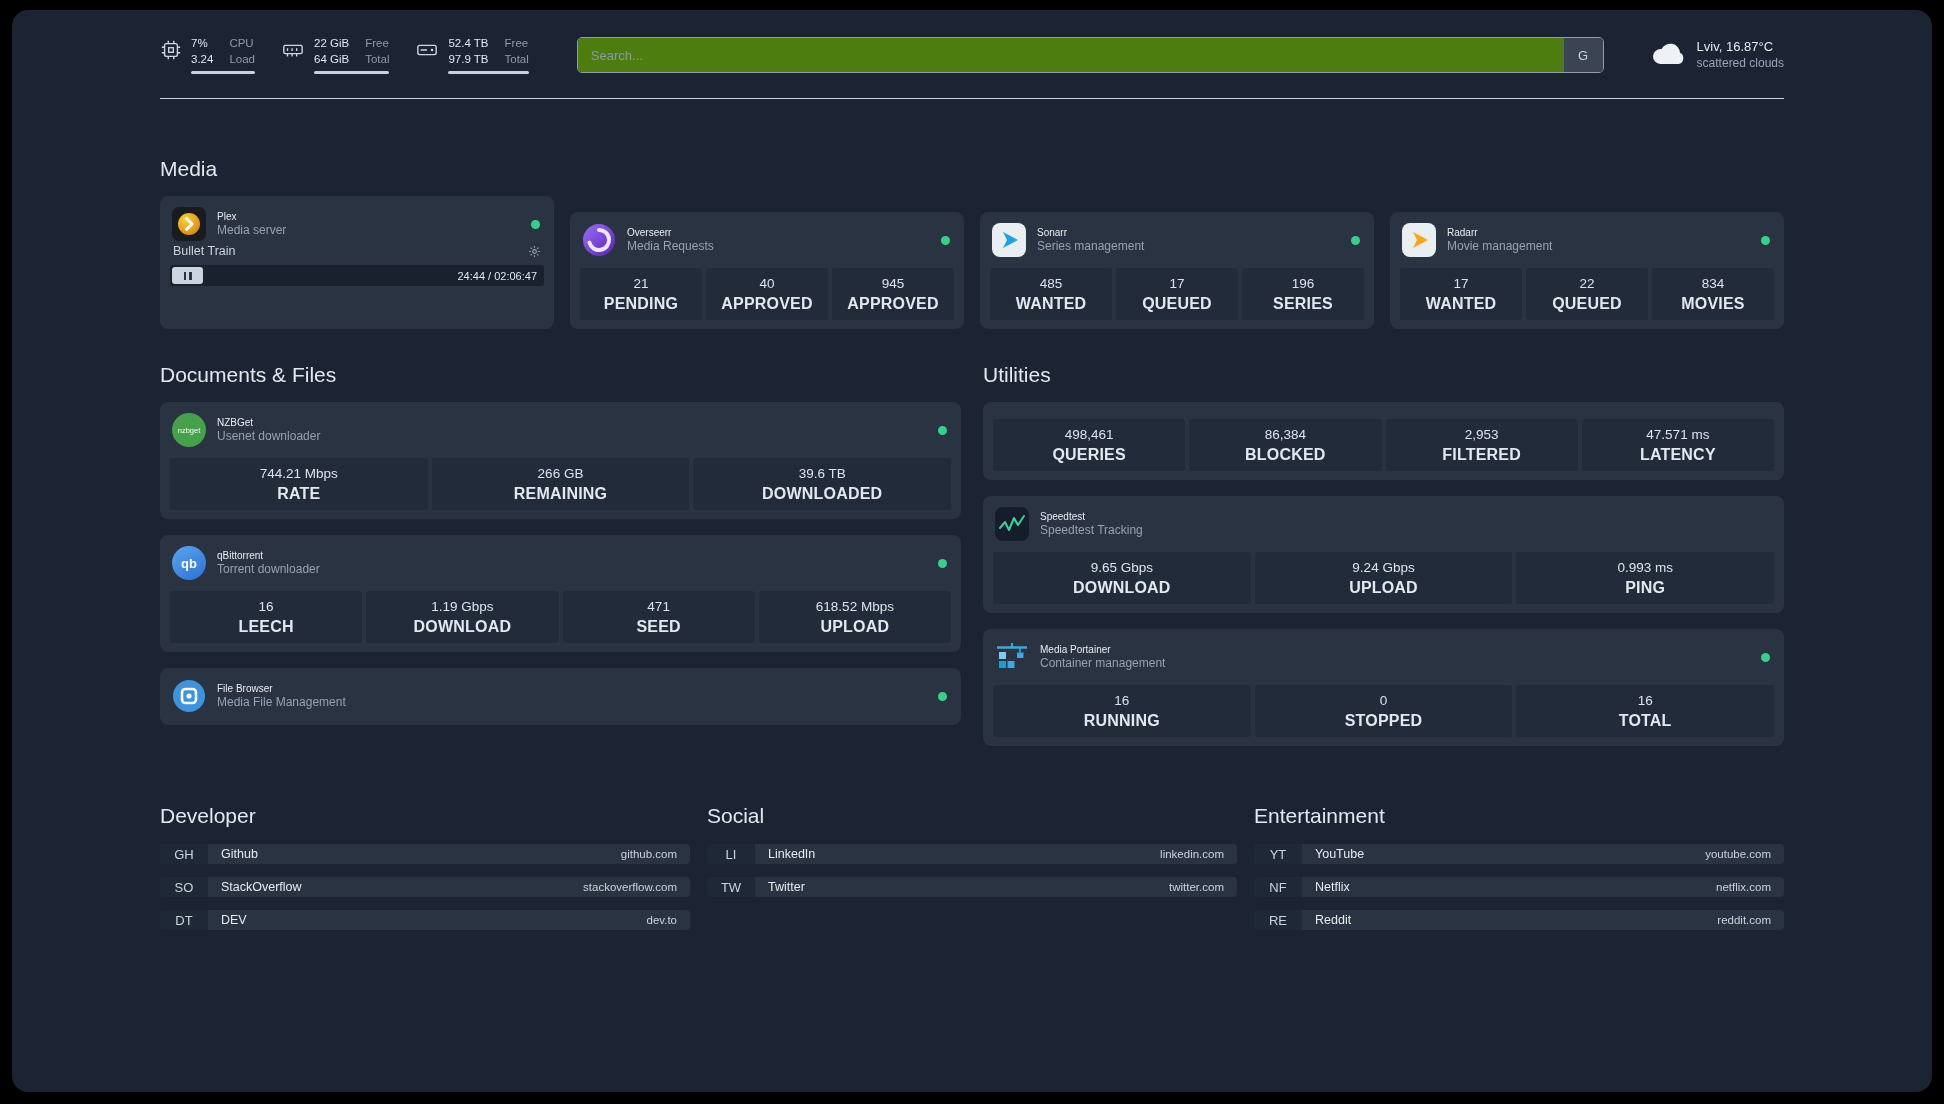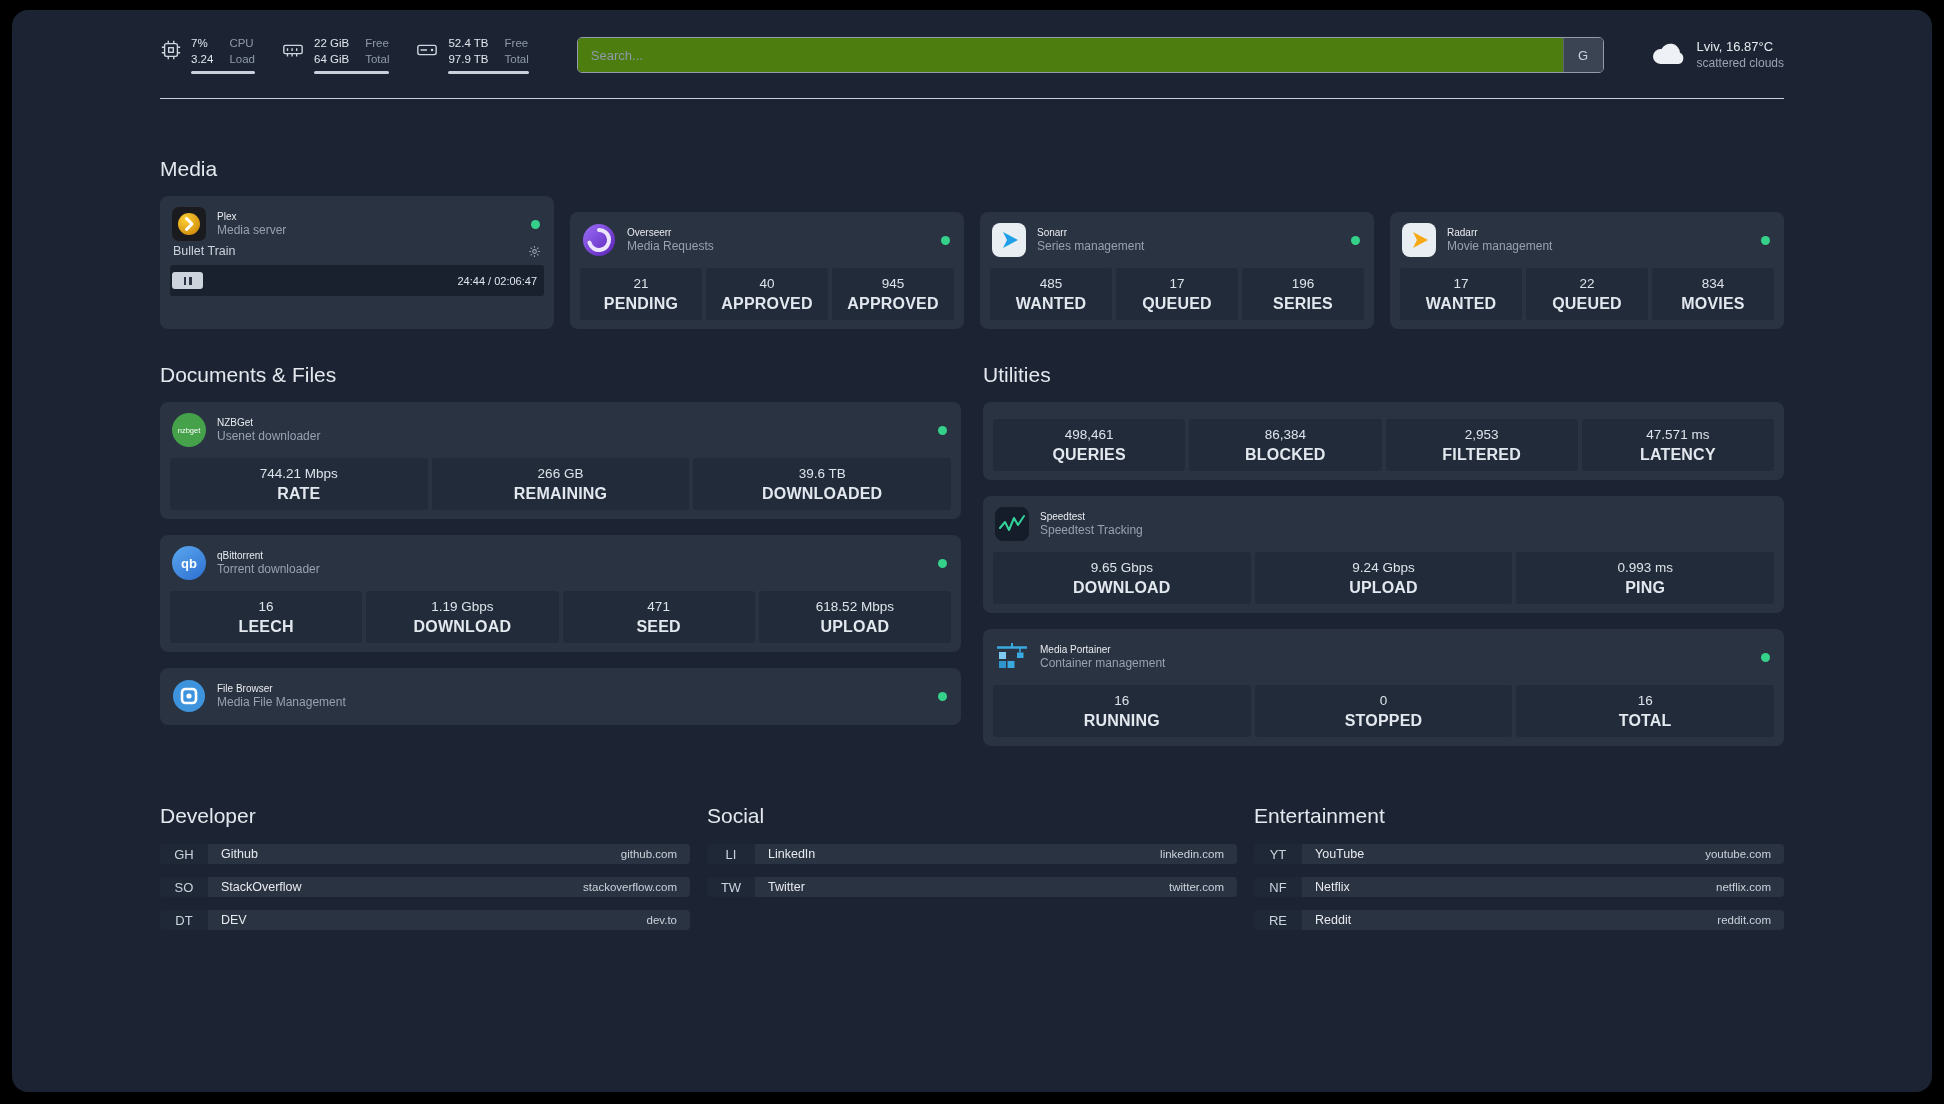--- a/index.html
+++ b/index.html
@@ -47,21 +47,21 @@
   .dot { margin-left:auto; width:9px; height:9px; border-radius:50%; background:#35d089; flex:none; }
   .stats { display:flex; gap:4px; margin-top:8px; }
   .tile { flex:1; background:#222b3a; border-radius:3px; text-align:center; padding:8px 4px 7px; }
   .tile .v { font-size:13.5px; color:#dde3ea; }
   .tile .l { font-size:16px; font-weight:bold; color:#e3e8ef; margin-top:4px; letter-spacing:.2px; }
 
   
   .np-row1 { display:flex; align-items:center; margin-top:0; padding:0 3px; }
   .np-title { font-size:12.5px; color:#ccd3dd; }
   .np-gear { margin-left:auto; display:flex; cursor:pointer; }
-  .np-player { display:flex; align-items:center; margin-top:7px; height:31px; background:#19202e; border-radius:3px; padding:2px 7px 2px 2px; }
+  .np-player { display:flex; align-items:center; margin-top:7px; height:21px; background:#19202e; border-radius:3px; padding:2px 7px 2px 2px; }
   .pause-btn { width:31px; height:17px; background:#ccd3dd; border-radius:3px; display:flex; align-items:center; justify-content:center; gap:3px; cursor:pointer; }
   .pause-btn i { display:block; width:2.5px; height:8px; background:#2a3341; }
   .np-time { margin-left:auto; font-size:11px; color:#e2e7ee; }
 
   
   .ic-nzb { width:34px; height:34px; border-radius:50%; background:#45a14a; color:#fff; font-size:7.5px; display:flex; align-items:center; justify-content:center; }
   .ic-qb { width:34px; height:34px; border-radius:50%; background:linear-gradient(145deg,#5aa7ef,#2d6fd1); color:#fff; font-size:13px; font-weight:bold; display:flex; align-items:center; justify-content:center; }
 
   
   .bm-grid { display:grid; grid-template-columns:repeat(3,1fr); gap:17px; align-items:start; }

